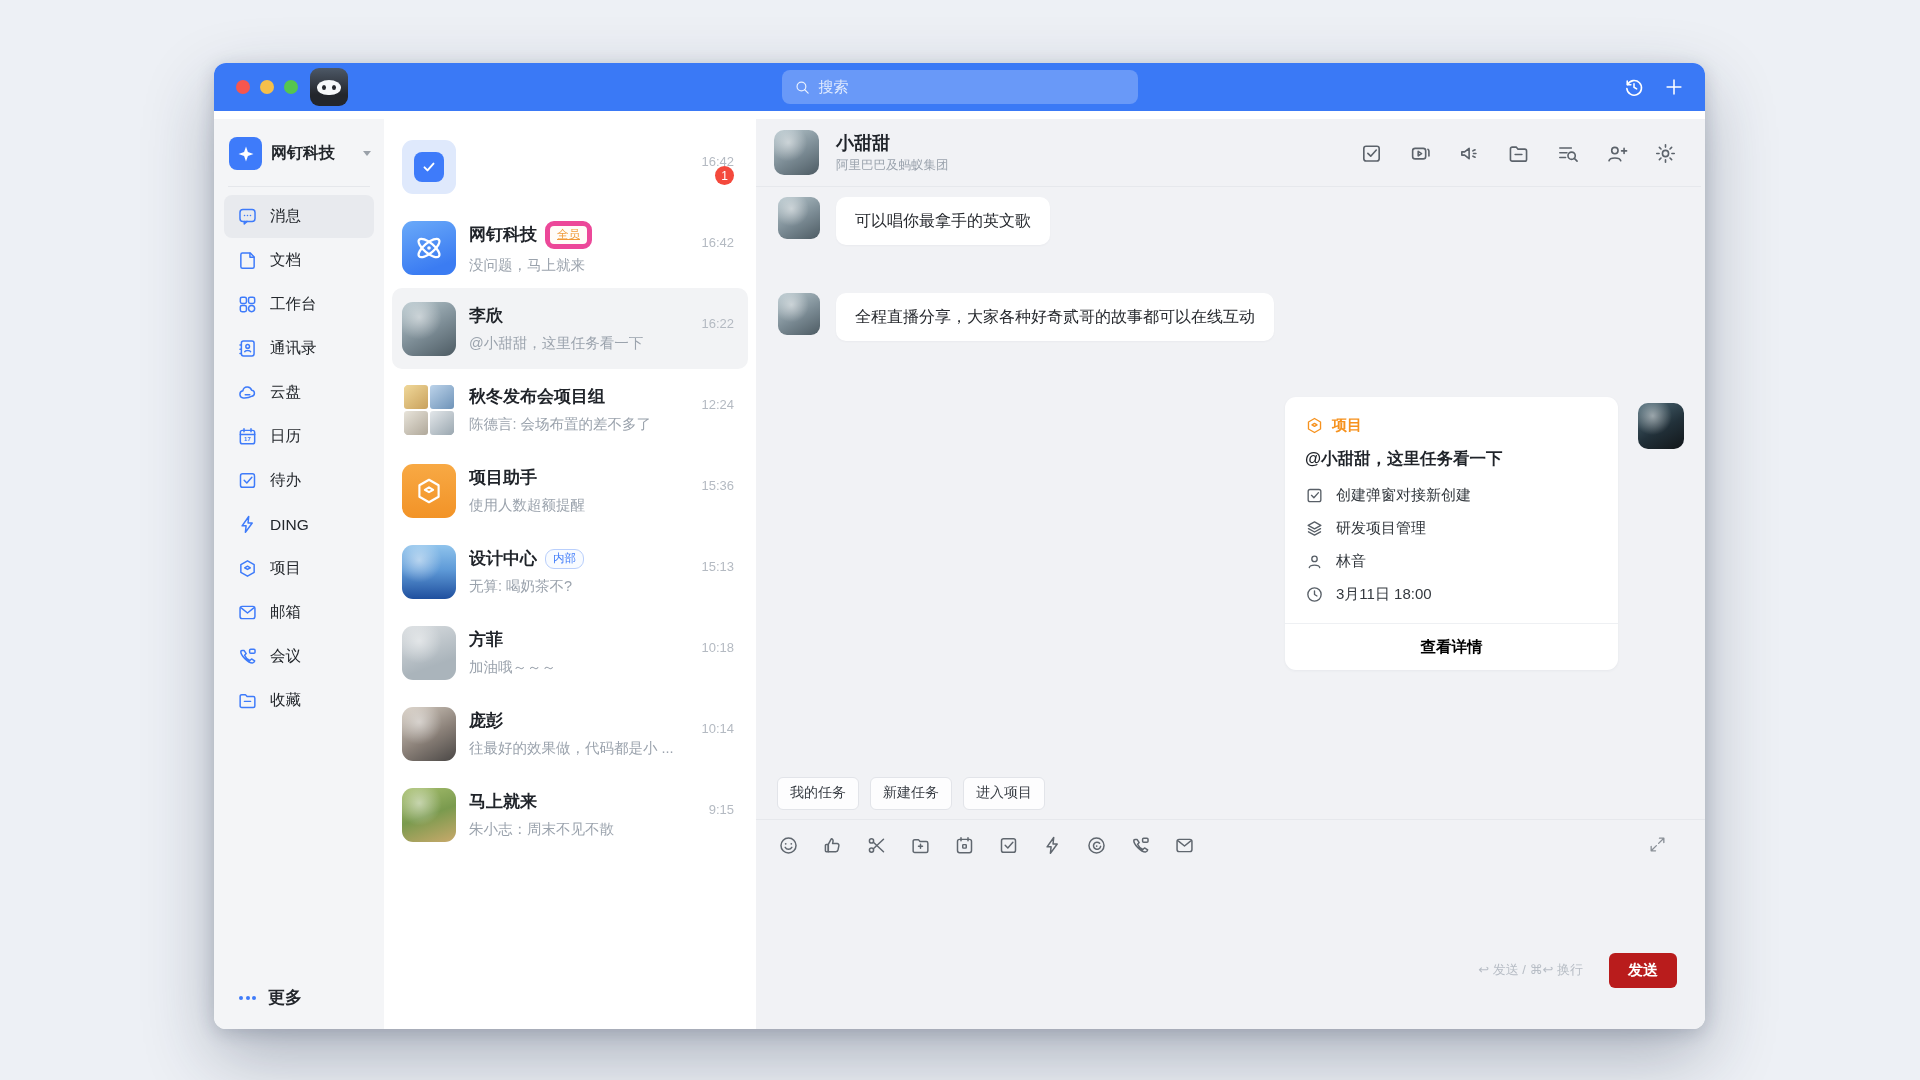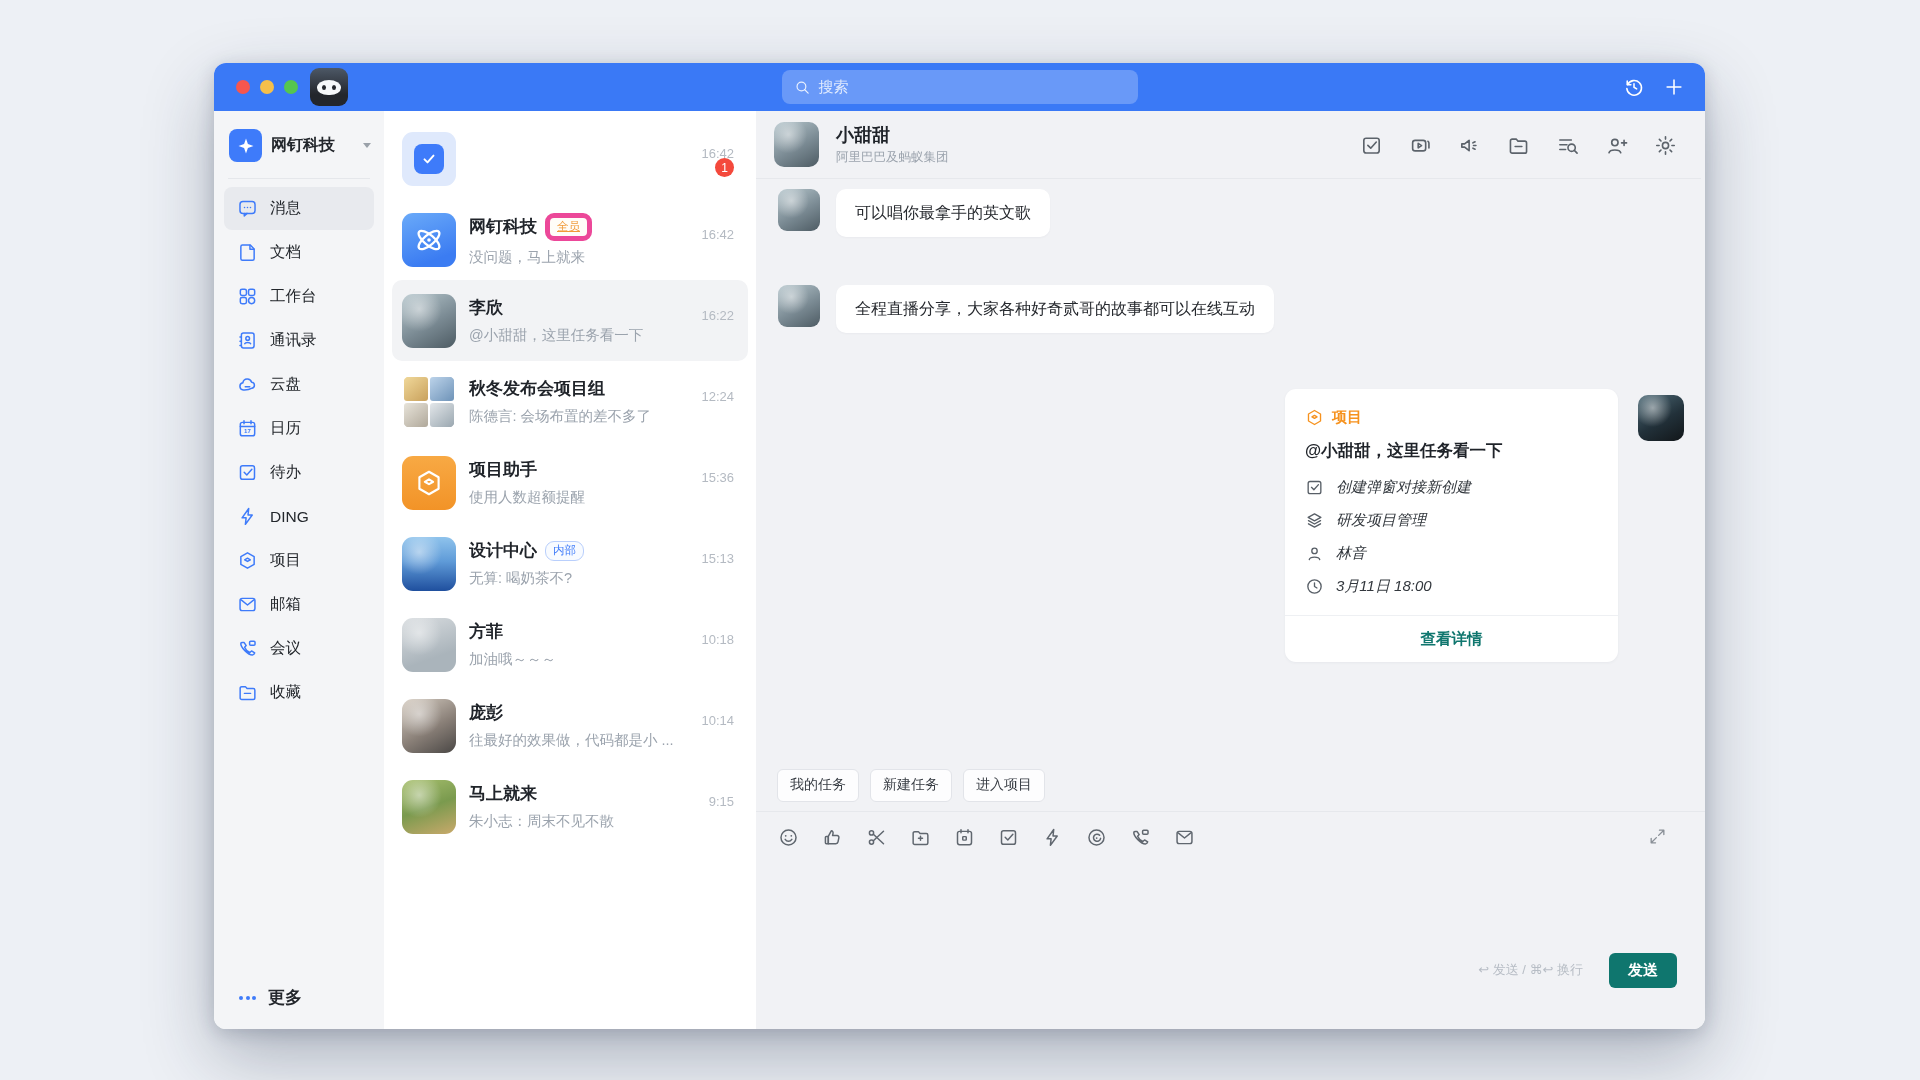--- a/index.html
+++ b/index.html
@@ -10,21 +10,21 @@
     overflow:hidden;
     color:#1e2226;
   }
   .stage { position:relative; width:1920px; height:1080px; }
 
   
   .window {
     position:absolute; left:214px; top:63px; width:1491px; height:966px;
     border-radius:12px; overflow:hidden;
     box-shadow:0 28px 70px rgba(25,39,66,.30), 0 4px 18px rgba(25,39,66,.18);
-    display:flex; flex-direction:column; background:#fff;
+    display:flex; flex-direction:column; background:#fff;gap:8px;
   }
 
   
   .titlebar { position:relative; height:48px; flex:0 0 48px; background:#3a79f6; display:flex; align-items:center; }
   .traffic { display:flex; gap:10px; margin-left:22px; }
   .tl-dot { width:14px; height:14px; border-radius:50%; }
   .tl-red { background:#f6564e; } .tl-yellow { background:#f5bf4b; } .tl-green { background:#55c64e; }
   .mascot { position:absolute; left:96px; top:5px; width:38px; height:38px; border-radius:9px;
     background:linear-gradient(180deg,#4d5866 0%,#23262c 70%); display:flex; align-items:center; justify-content:center; }
   .mascot-face { position:relative; width:24px; height:15px; background:#f6f8fa; border-radius:50% 50% 46% 46%; }
@@ -121,39 +121,39 @@
   
   .card-wrap { position:absolute; top:278px; right:87px; width:333px; }
   .card { background:#fff; border-radius:11px; box-shadow:0 1px 3px rgba(40,50,70,.05); padding:19px 20px 0; }
   .card-app { display:flex; align-items:center; gap:8px; }
   .card-app svg { width:19px; height:19px; stroke:#f6921e; }
   .card-app-label { font-size:15px; color:#f6921e; font-weight:600; }
   .card-title { margin-top:13px; font-size:16.5px; font-weight:700; color:#1f2329; }
   .card-rows { margin-top:16px; display:flex; flex-direction:column; gap:14px; padding-bottom:19px; }
   .card-row { display:flex; align-items:center; gap:12px; }
   .card-row svg { width:19px; height:19px; stroke:#585f67; flex:0 0 19px; }
-  .card-row-text { font-size:15px; color:#33383e;font-style:italic; }
+  .card-row-text { font-size:15px; color:#33383e; }
   .card-footer { border-top:1px solid #eef0f3; height:47px; display:flex; align-items:center; justify-content:center;
-    font-size:15.5px; font-weight:600; color:#0f766e; cursor:pointer; margin:0 -20px; }
+    font-size:15.5px; font-weight:600; color:#000000; cursor:pointer; margin:0 -20px; }
   .card-side-avatar { position:absolute; top:6px; right:-66px; width:46px; height:46px; border-radius:10px; overflow:hidden; }
 
   
   .chips { position:absolute; left:21px; top:658px; display:flex; gap:11px; }
   .chip { background:#fdfdfe; border:1px solid #e2e4e9; border-radius:6px; padding:6px 12px 7px;
     font-size:14px; color:#383d44; cursor:pointer;text-align:right; }
 
   
   .composer-divider { position:absolute; left:0; right:0; top:700px; height:1px; background:#e6e8ec; }
   .tools { position:absolute; left:22px; top:716px; display:flex; align-items:center; gap:23px; }
   .tools svg { width:21px; height:21px; stroke:#60676f; cursor:pointer; }
   .expand-ic { position:absolute; right:38px; top:716px; }
   .expand-ic svg { width:19px; height:19px; stroke:#8a9097; cursor:pointer; }
   .send-hint { position:absolute; right:122px; bottom:50px; font-size:13px; color:#b7bdc5; }
   .send-btn { position:absolute; right:28px; bottom:41px; width:68px; height:35px; border-radius:6px;
-    background:#0f766e; color:#fff; font-size:15px; font-weight:600; border:none;
+    background:#b91c1c; color:#fff; font-size:15px; font-weight:600; border:none;
     display:flex; align-items:center; justify-content:center; cursor:pointer; }
 </style>
 </head>
 <body>
 
 <div class="stage">
   <div class="window">
 
     <div class="titlebar">
       <div class="traffic">

